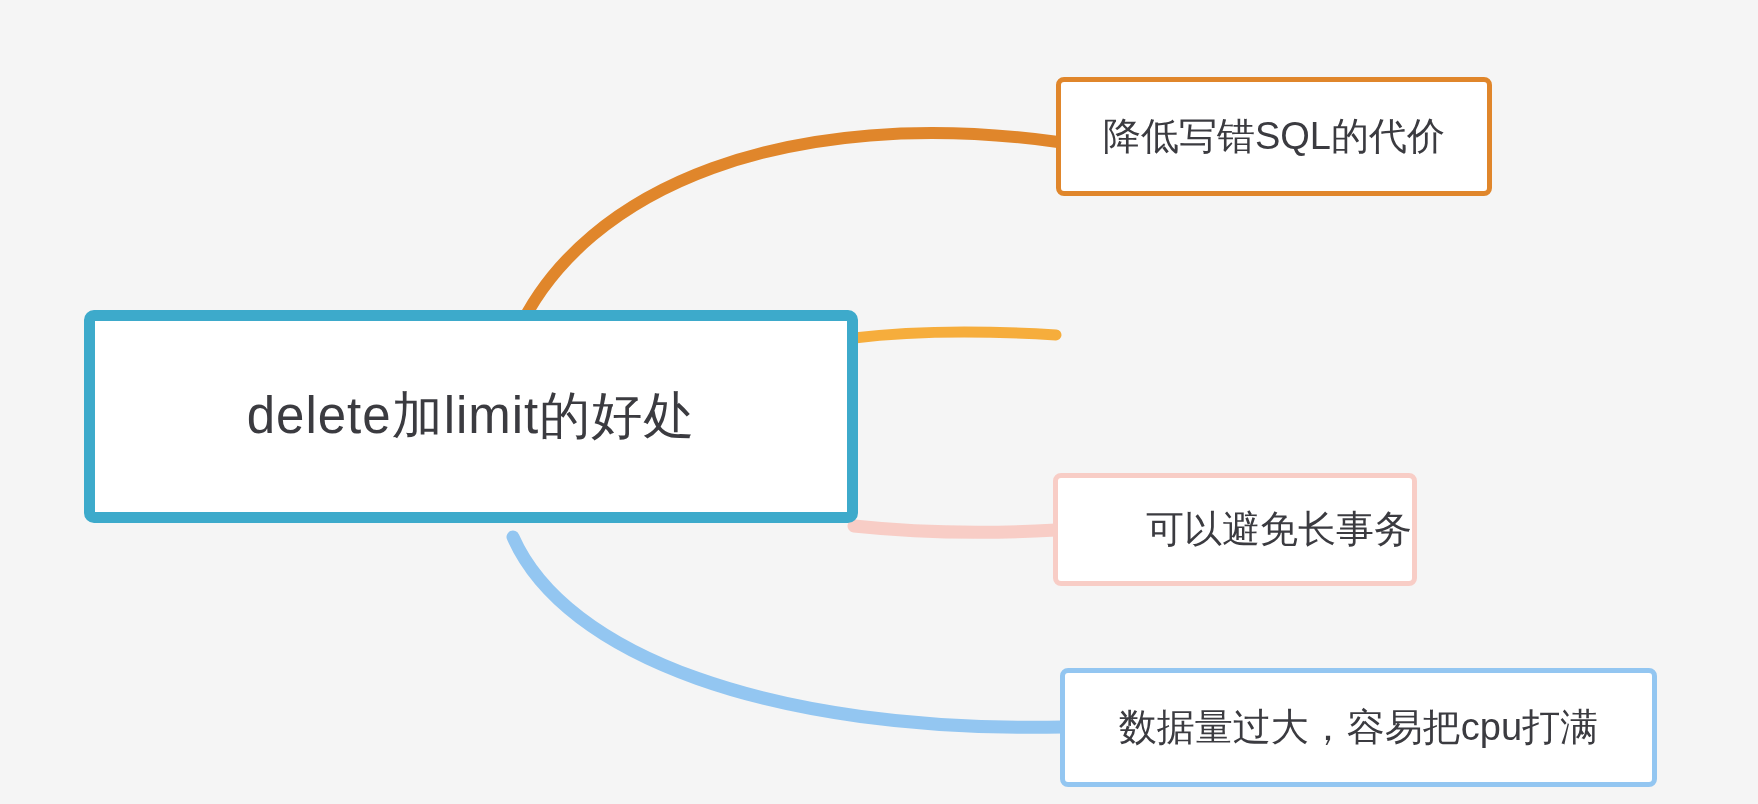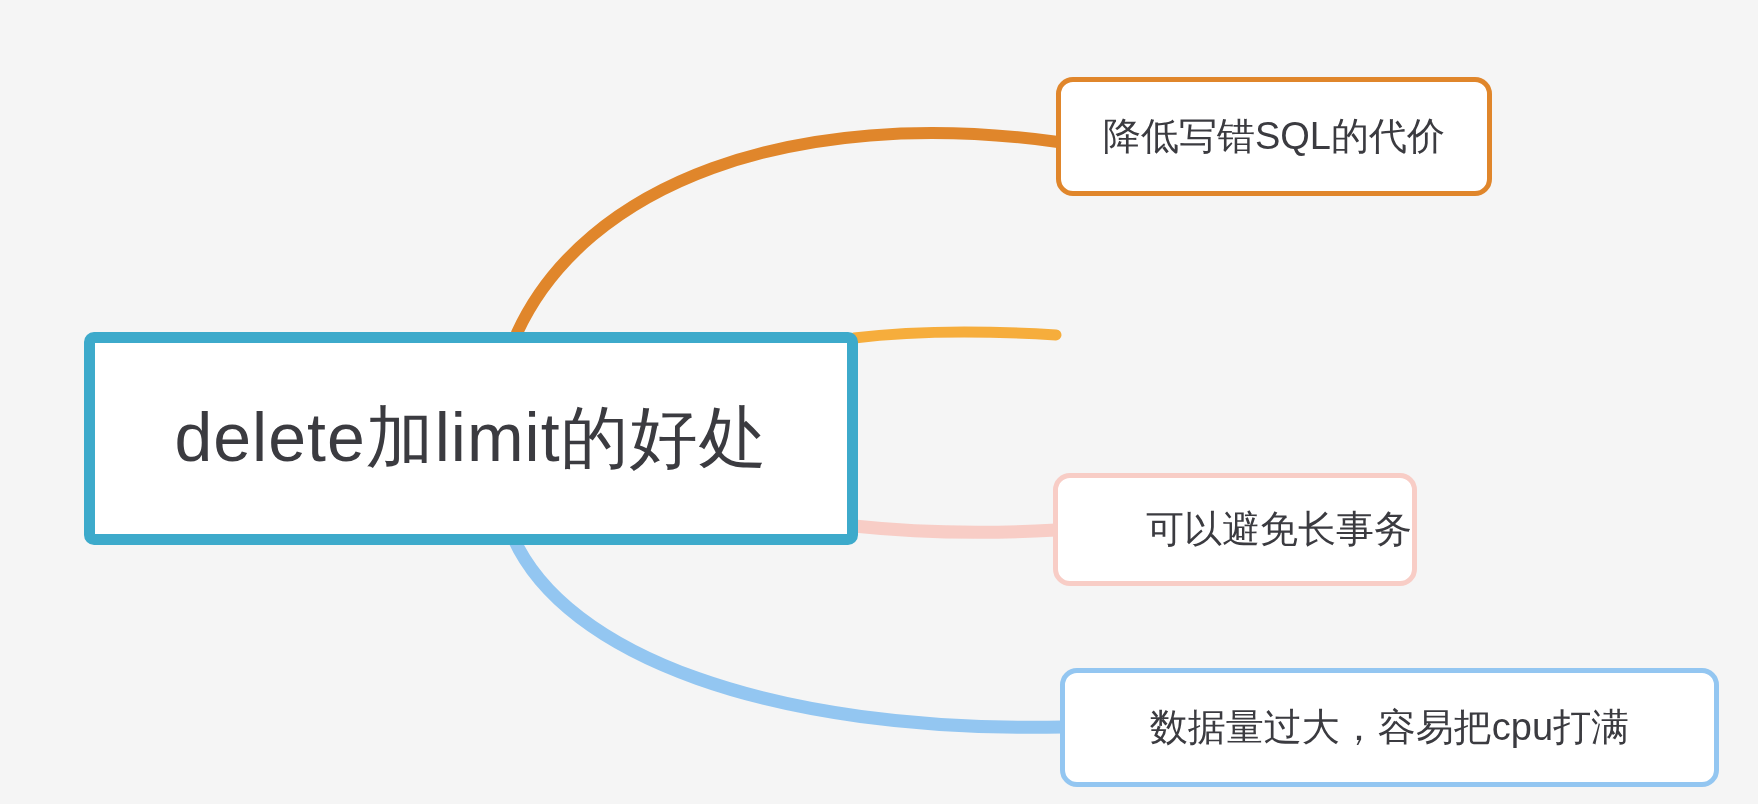--- a/index.html
+++ b/index.html
@@ -36,32 +36,32 @@
     background: #ffffff;
     display: flex;
     align-items: center;
     justify-content: center;
     color: #3b3b40;
     text-align: center;
     white-space: nowrap;
   }
   .node.root {
     left: 84px;
-    top: 332px;
+    top: 310px;
     width: 774px;
     height: 213px;
     border: 11px solid #3daacb;
     border-radius: 10px;
-    font-size: 68px;
+    font-size: 51px;
     letter-spacing: 1px;
   }
   .node.branch {
     border-width: 5px;
     border-style: solid;
-    border-radius: 17px;
+    border-radius: 8px;
     font-size: 38px;
   }
   .node.b1 {
     left: 1056px;
     top: 77px;
     width: 436px;
     height: 119px;
   }
   .node.b2 {
     left: 1053px;
@@ -72,21 +72,21 @@
   .node.b3 {
     left: 1053px;
     top: 473px;
     width: 364px;
     height: 113px;
     justify-content: flex-end;
   }
   .node.b4 {
     left: 1060px;
     top: 668px;
-    width: 659px;
+    width: 597px;
     height: 119px;
   }
 </style>
 </head>
 <body>
 
 <div class="canvas">
 
   <svg class="connector-layer" viewBox="0 0 1758 804" xmlns="http://www.w3.org/2000/svg">
     <path class="conn c1" d="M 517 333 C 585 185, 790 105, 1058 142" style="stroke: rgb(224, 134, 43);"></path>

